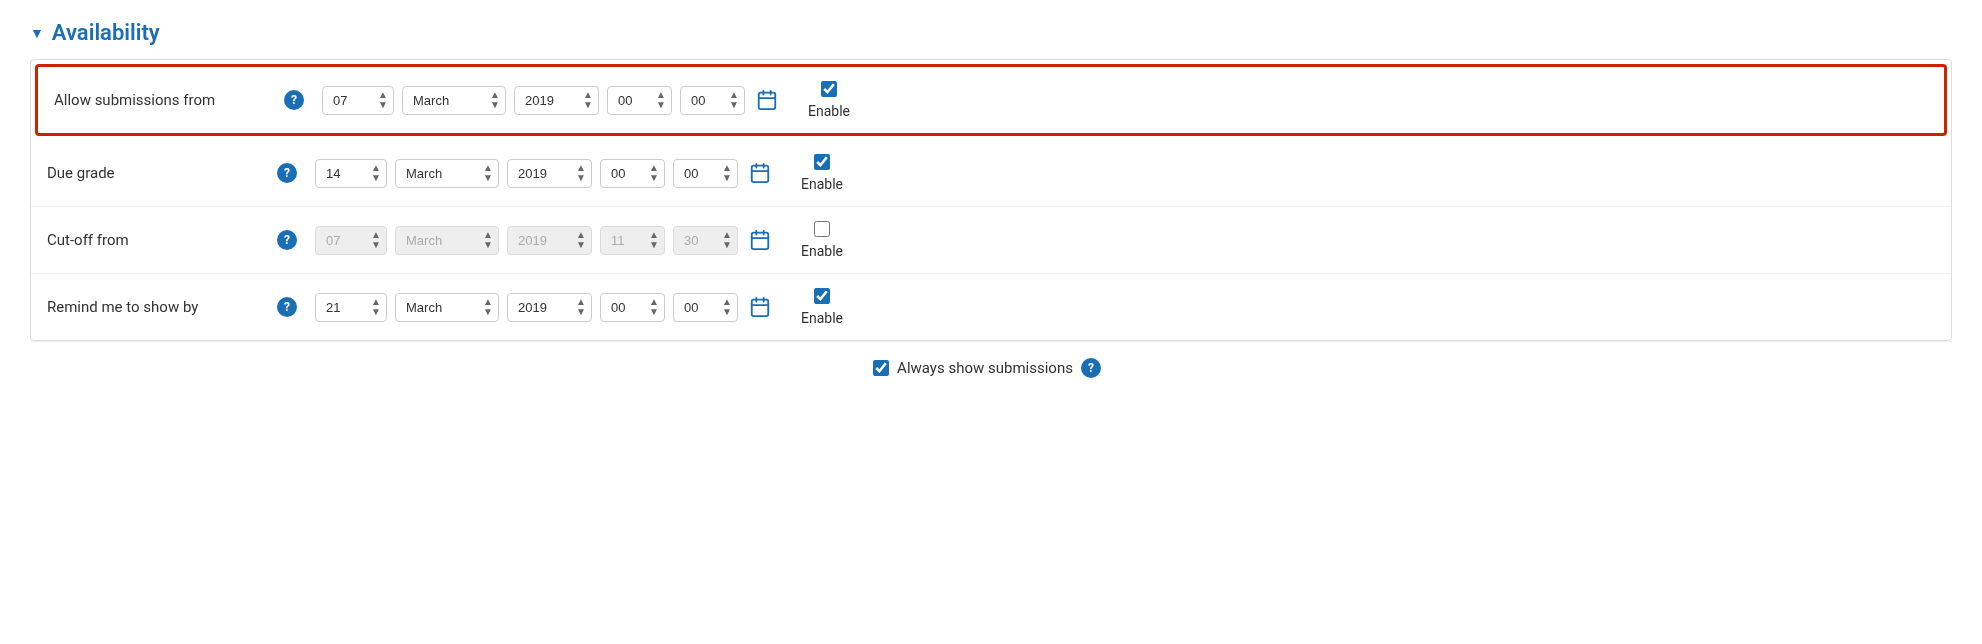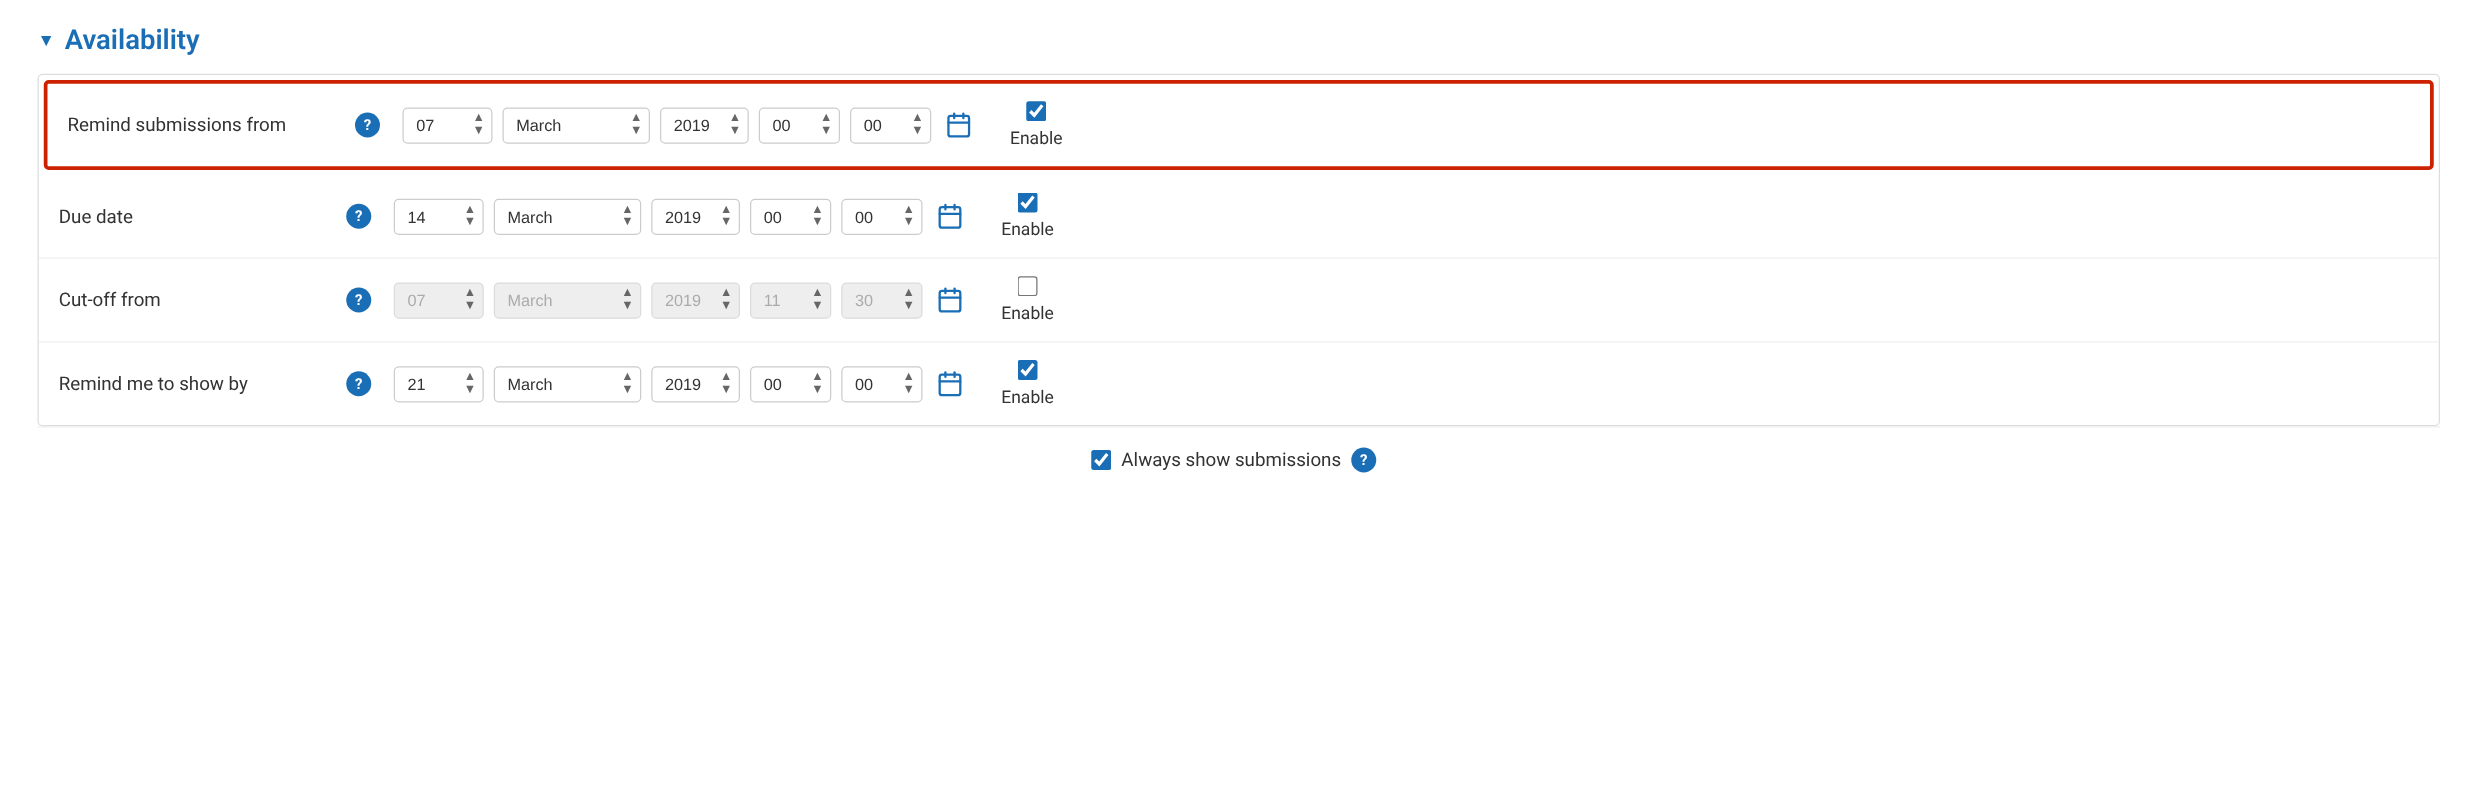--- a/index.html
+++ b/index.html
@@ -99,22 +99,22 @@
       transform: translateY(-50%);
       pointer-events: none;
       color: #666;
       font-size: 10px;
       line-height: 1;
       display: flex;
       flex-direction: column;
       gap: 1px;
     }
     .select-day { width: 72px; }
-    .select-month { width: 118px; }
-    .select-year { width: 71px; }
+    .select-month { width: 104px; }
+    .select-year { width: 85px; }
     .select-hour { width: 65px; }
     .select-min { width: 65px; }
 
     .calendar-icon {
       width: 28px;
       height: 28px;
       display: flex;
       align-items: center;
       justify-content: center;
       cursor: pointer;
@@ -158,21 +158,21 @@
 
 <div>
   <div class="section-title">
     <span class="chevron-icon">▼</span>
     <span>Availability</span>
   </div>
 
   <div class="availability-section" id="availability-table">
 
   <div class="row highlighted">
-        <span class="row-label">Remind submissions from</span>
+        <span class="row-label">Allow submissions from</span>
         <span class="help-icon">?</span>
         <div class="controls">
           <div class="select-wrapper">
             <select class="select-day"><option value="1">01</option><option value="2">02</option><option value="3">03</option><option value="4">04</option><option value="5">05</option><option value="6">06</option><option value="7" selected="">07</option><option value="8">08</option><option value="9">09</option><option value="10">10</option><option value="11">11</option><option value="12">12</option><option value="13">13</option><option value="14">14</option><option value="15">15</option><option value="16">16</option><option value="17">17</option><option value="18">18</option><option value="19">19</option><option value="20">20</option><option value="21">21</option><option value="22">22</option><option value="23">23</option><option value="24">24</option><option value="25">25</option><option value="26">26</option><option value="27">27</option><option value="28">28</option><option value="29">29</option><option value="30">30</option><option value="31">31</option></select>
             <span class="select-arrows">▲<br>▼</span>
           </div>
           <div class="select-wrapper">
             <select class="select-month"><option value="January">January</option><option value="February">February</option><option value="March" selected="">March</option><option value="April">April</option><option value="May">May</option><option value="June">June</option><option value="July">July</option><option value="August">August</option><option value="September">September</option><option value="October">October</option><option value="November">November</option><option value="December">December</option></select>
             <span class="select-arrows">▲<br>▼</span>
           </div>
@@ -196,21 +196,21 @@
               <line x1="3" y1="10" x2="21" y2="10"></line>
             </svg>
           </span>
           <div class="enable-wrapper">
             <input type="checkbox" class="enable-checkbox" id="enable-cb-allow-submissions" checked="" style="">
             <label for="enable-cb-allow-submissions" class="enable-label">Enable</label>
           </div>
         </div>
       </div>
       <div class="row">
-        <span class="row-label">Due date</span>
+        <span class="row-label">Due grade</span>
         <span class="help-icon">?</span>
         <div class="controls">
           <div class="select-wrapper">
             <select class="select-day"><option value="1">01</option><option value="2">02</option><option value="3">03</option><option value="4">04</option><option value="5">05</option><option value="6">06</option><option value="7">07</option><option value="8">08</option><option value="9">09</option><option value="10">10</option><option value="11">11</option><option value="12">12</option><option value="13">13</option><option value="14" selected="">14</option><option value="15">15</option><option value="16">16</option><option value="17">17</option><option value="18">18</option><option value="19">19</option><option value="20">20</option><option value="21">21</option><option value="22">22</option><option value="23">23</option><option value="24">24</option><option value="25">25</option><option value="26">26</option><option value="27">27</option><option value="28">28</option><option value="29">29</option><option value="30">30</option><option value="31">31</option></select>
             <span class="select-arrows">▲<br>▼</span>
           </div>
           <div class="select-wrapper">
             <select class="select-month"><option value="January">January</option><option value="February">February</option><option value="March" selected="">March</option><option value="April">April</option><option value="May">May</option><option value="June">June</option><option value="July">July</option><option value="August">August</option><option value="September">September</option><option value="October">October</option><option value="November">November</option><option value="December">December</option></select>
             <span class="select-arrows">▲<br>▼</span>
           </div>

